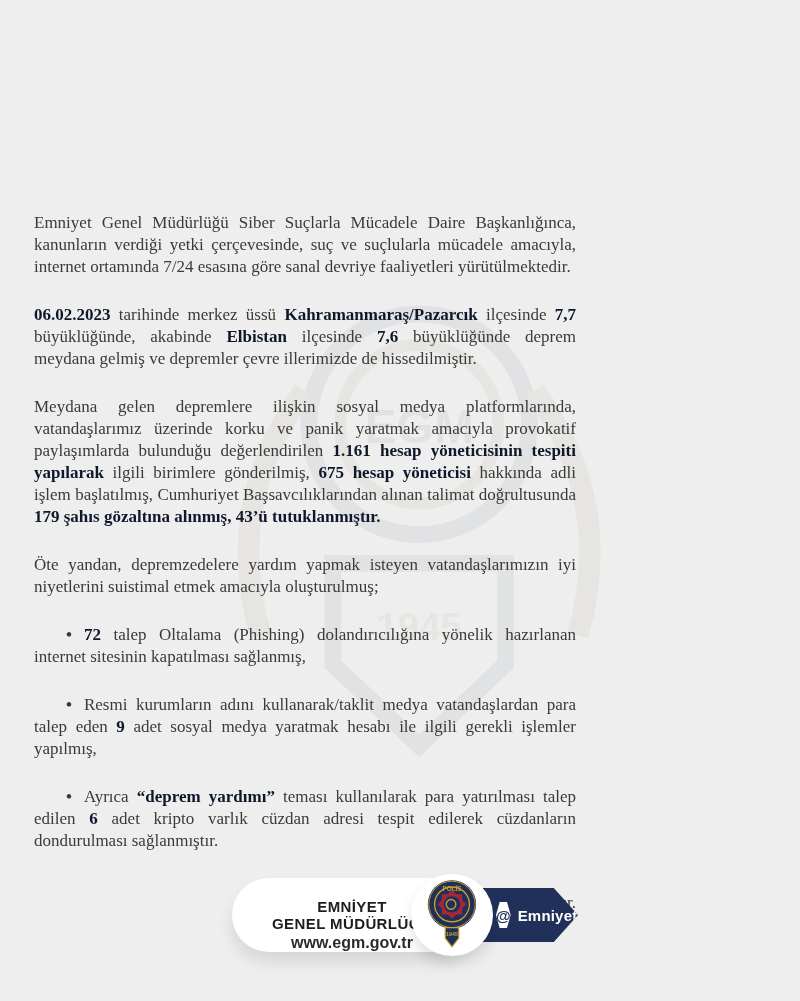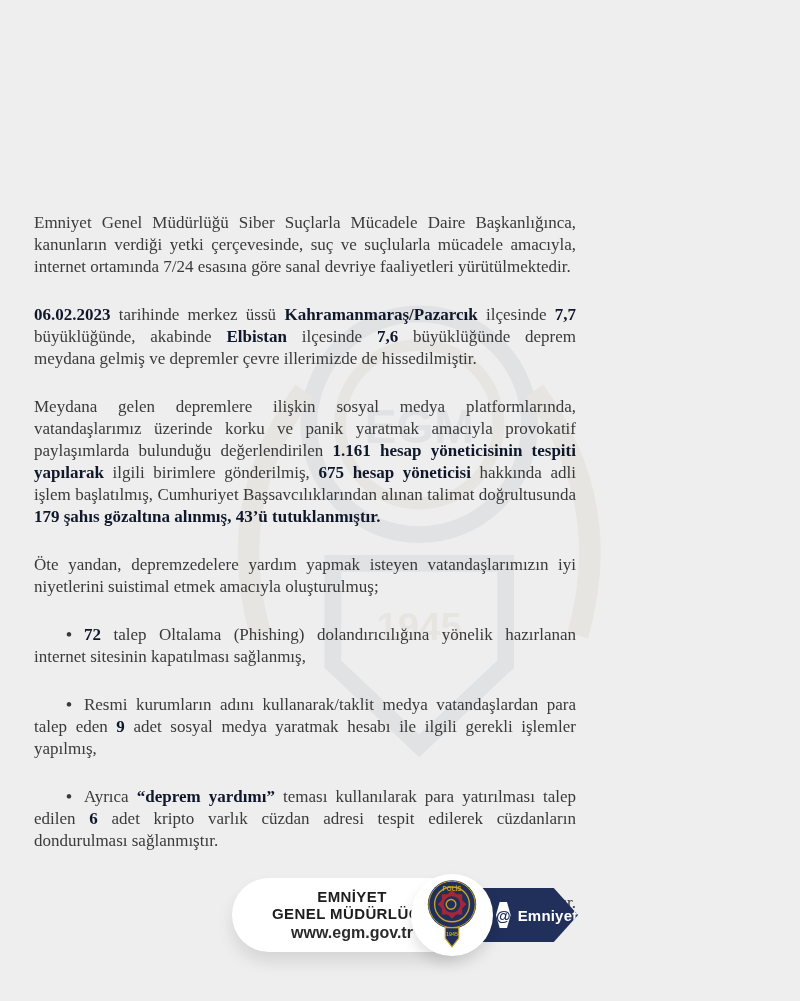--- a/index.html
+++ b/index.html
@@ -60,21 +60,21 @@
   .para .b{font-weight:700;color:#0f172a;}
   .bullet{text-indent:32px;margin-top:24px;}
   .bullet .dot{font-weight:700;margin-right:12px;}
   .closing{margin-top:40px;text-align:right;}
   
   .footer{position:absolute;left:0;top:870px;width:800px;height:110px;z-index:4;}
   .pill{
     position:absolute;left:232px;top:8px;width:240px;height:74px;
     background:#ffffff;border-radius:37px;
     box-shadow:0 10px 16px rgba(0,0,0,.10);
-    display:flex;align-items:center;justify-content:center;z-index:2;
+    display:flex;align-items:flex-end;justify-content:center;z-index:2;
   }
   .org-text{text-align:center;color:#1d1d1d;}
   .org-line1{font-size:15px;font-weight:700;letter-spacing:.4px;}
   .org-line2{font-size:15px;font-weight:700;letter-spacing:.4px;}
   .org-site{font-size:16px;font-weight:700;margin-top:2px;color:#2b2b2b;}
   .pennant{
     position:absolute;left:468px;top:18px;width:110px;height:54px;
     background:var(--navy);z-index:1;
     clip-path:polygon(0 0,78% 0,100% 50%,78% 100%,0 100%);
     display:flex;align-items:center;padding-left:28px;

